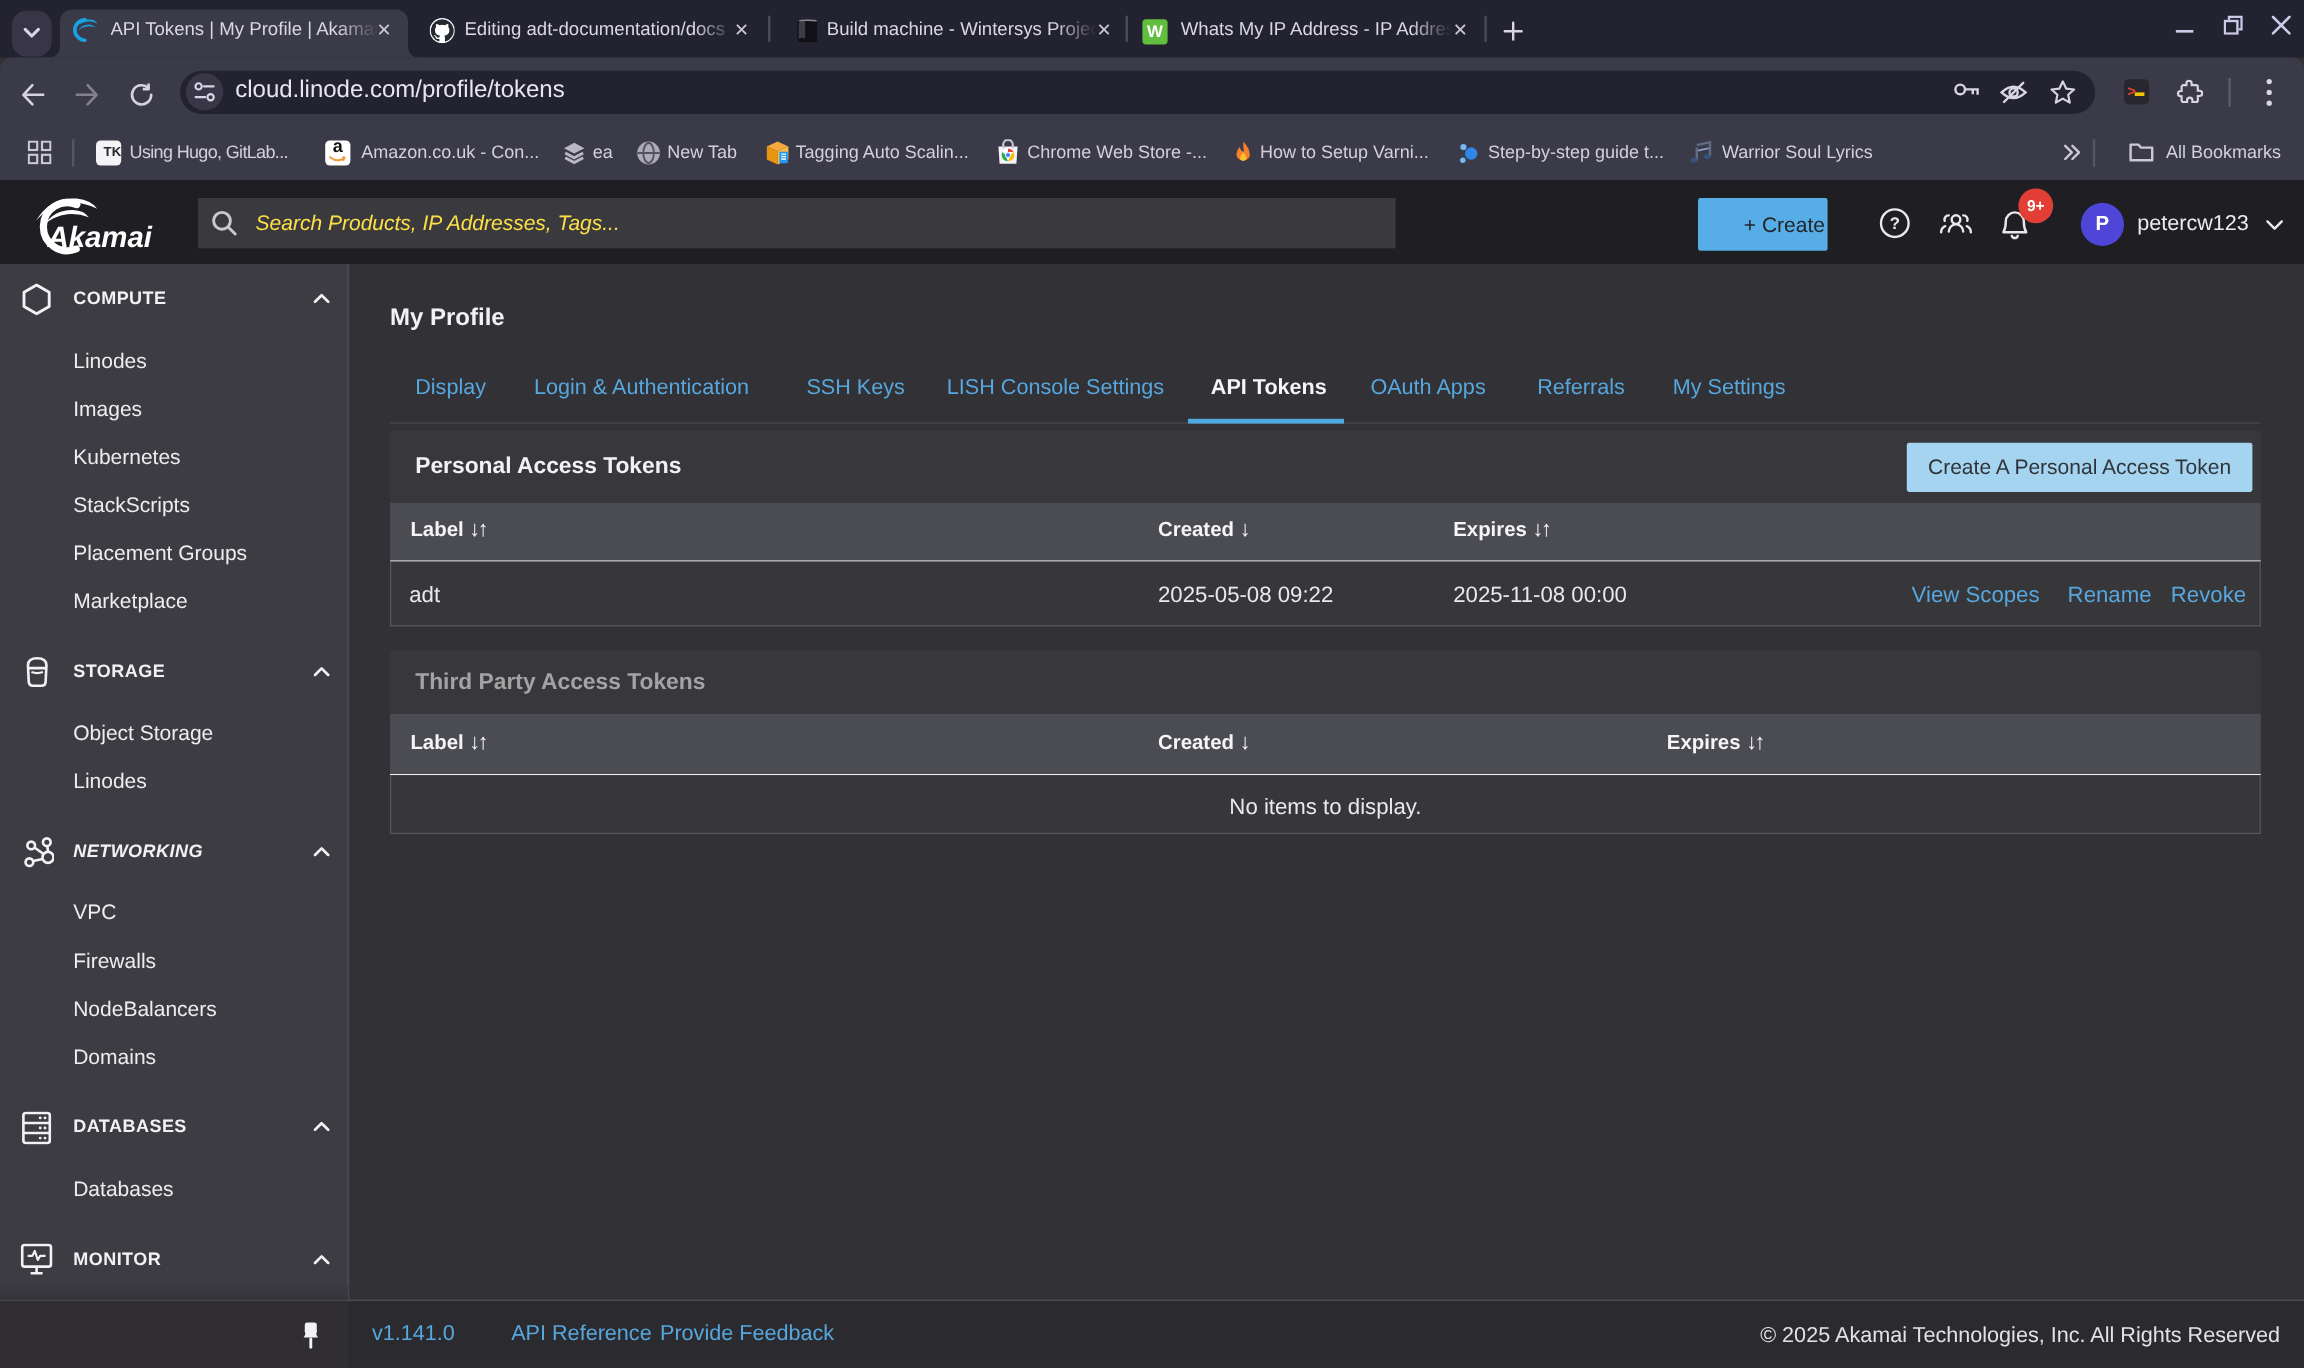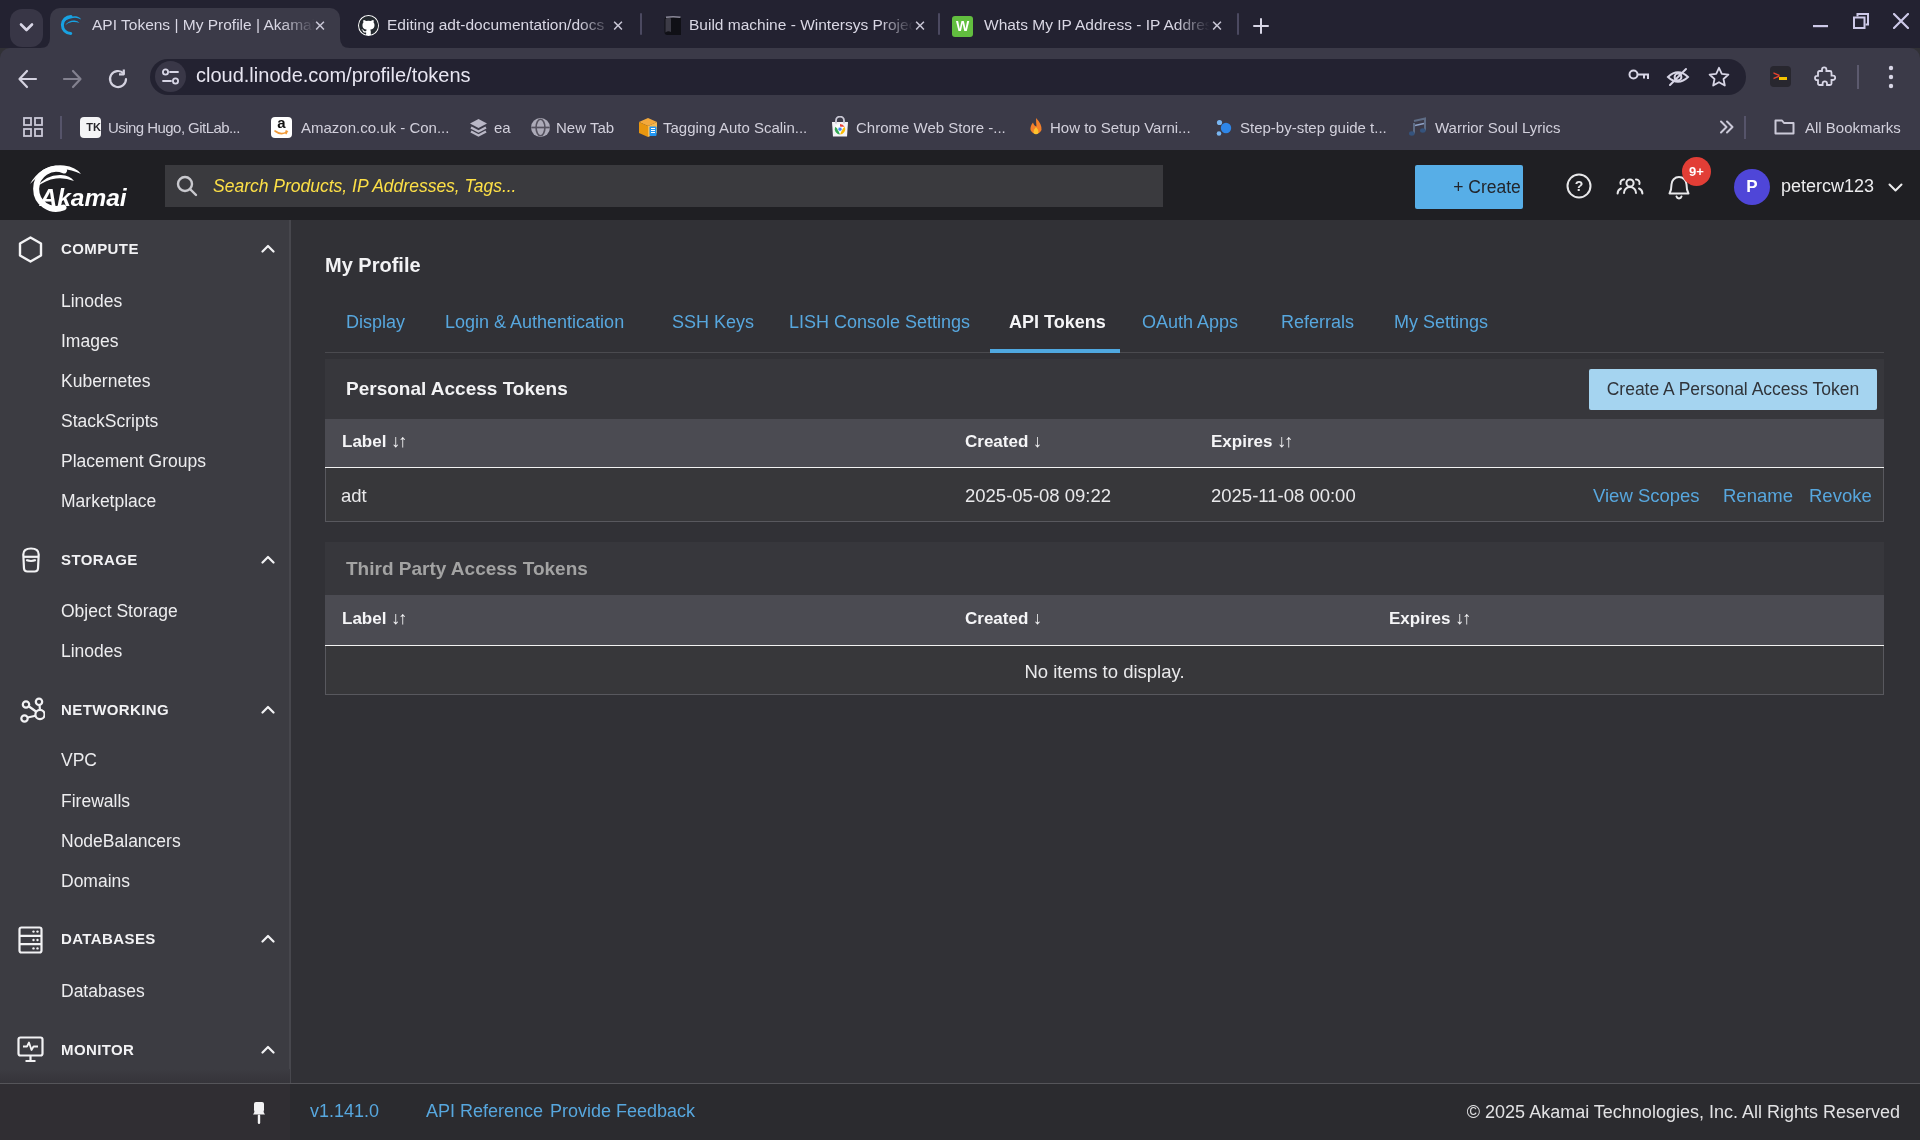--- a/index.html
+++ b/index.html
@@ -309,21 +309,21 @@
     <div class="abs sideitem" style="left:61px;top:601px;">Object Storage</div>
     <div class="abs sideitem" style="left:61px;top:641px;">Linodes</div>
 
     <svg class="abs" style="left:17px;top:697px;" width="28" height="28" viewBox="0 0 28 28">
       <circle cx="23" cy="17.5" r="4.6" fill="none" stroke="#F2F2F4" stroke-width="2.2"></circle>
       <circle cx="9" cy="7.5" r="3.2" fill="none" stroke="#F2F2F4" stroke-width="2.2"></circle>
       <circle cx="22" cy="4.8" r="3.2" fill="none" stroke="#F2F2F4" stroke-width="2.2"></circle>
       <circle cx="7.5" cy="21.5" r="3.2" fill="none" stroke="#F2F2F4" stroke-width="2.2"></circle>
       <path d="M12 9.5 L19 14.5 M22.5 8 L23 13 M10.7 20.5 L18.5 18.8" stroke="#F2F2F4" stroke-width="2.2"></path>
     </svg>
-    <div class="abs sechead" style="left:61px;top:701px;">NETWORKING</div>
+    <div class="abs sechead" style="left:61px;top:701px;font-style:italic;">NETWORKING</div>
     <svg class="abs" style="left:261px;top:705px;" width="14" height="9" viewBox="0 0 14 9">
         <path d="M1.5 7.5 L7 2 L12.5 7.5" fill="none" stroke="#F2F2F4" stroke-width="2.2" stroke-linecap="round" stroke-linejoin="round"></path>
       </svg>
     <div class="abs sideitem" style="left:61px;top:750px;">VPC</div>
     <div class="abs sideitem" style="left:61px;top:791px;">Firewalls</div>
     <div class="abs sideitem" style="left:61px;top:831px;">NodeBalancers</div>
     <div class="abs sideitem" style="left:61px;top:871px;">Domains</div>
 
     <svg class="abs" style="left:18px;top:926px;" width="25" height="28" viewBox="0 0 25 28">
       <rect x="1.5" y="1.5" width="22" height="25" rx="2" fill="none" stroke="#F2F2F4" stroke-width="2.2"></rect>

